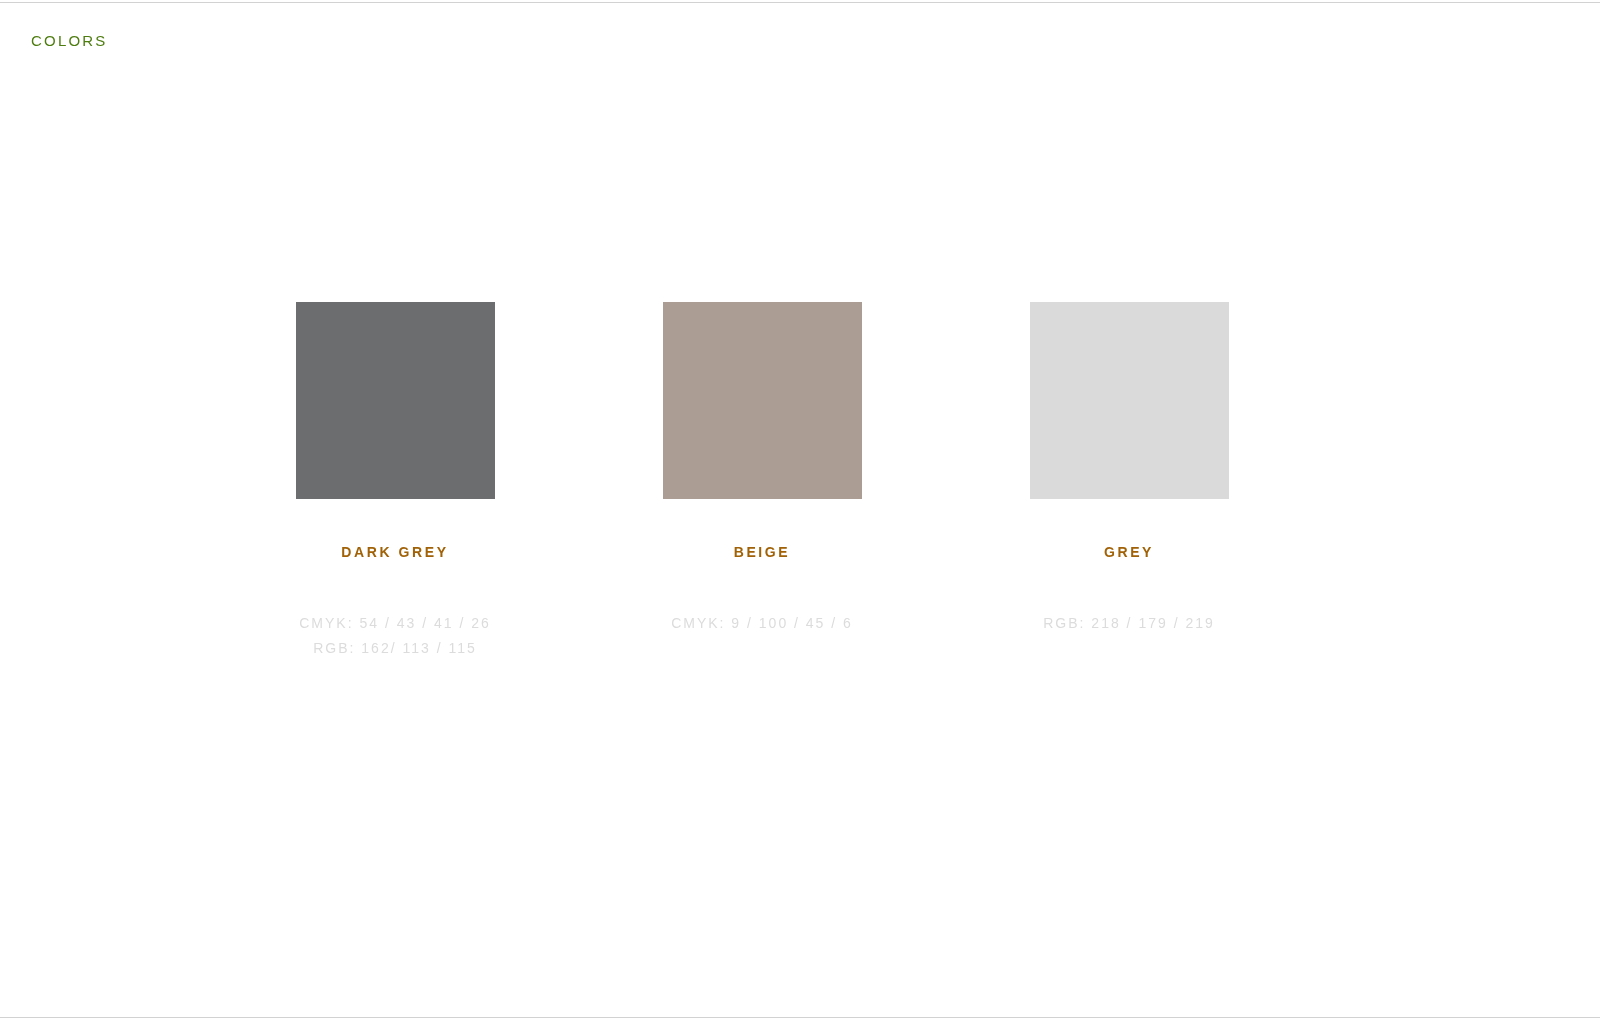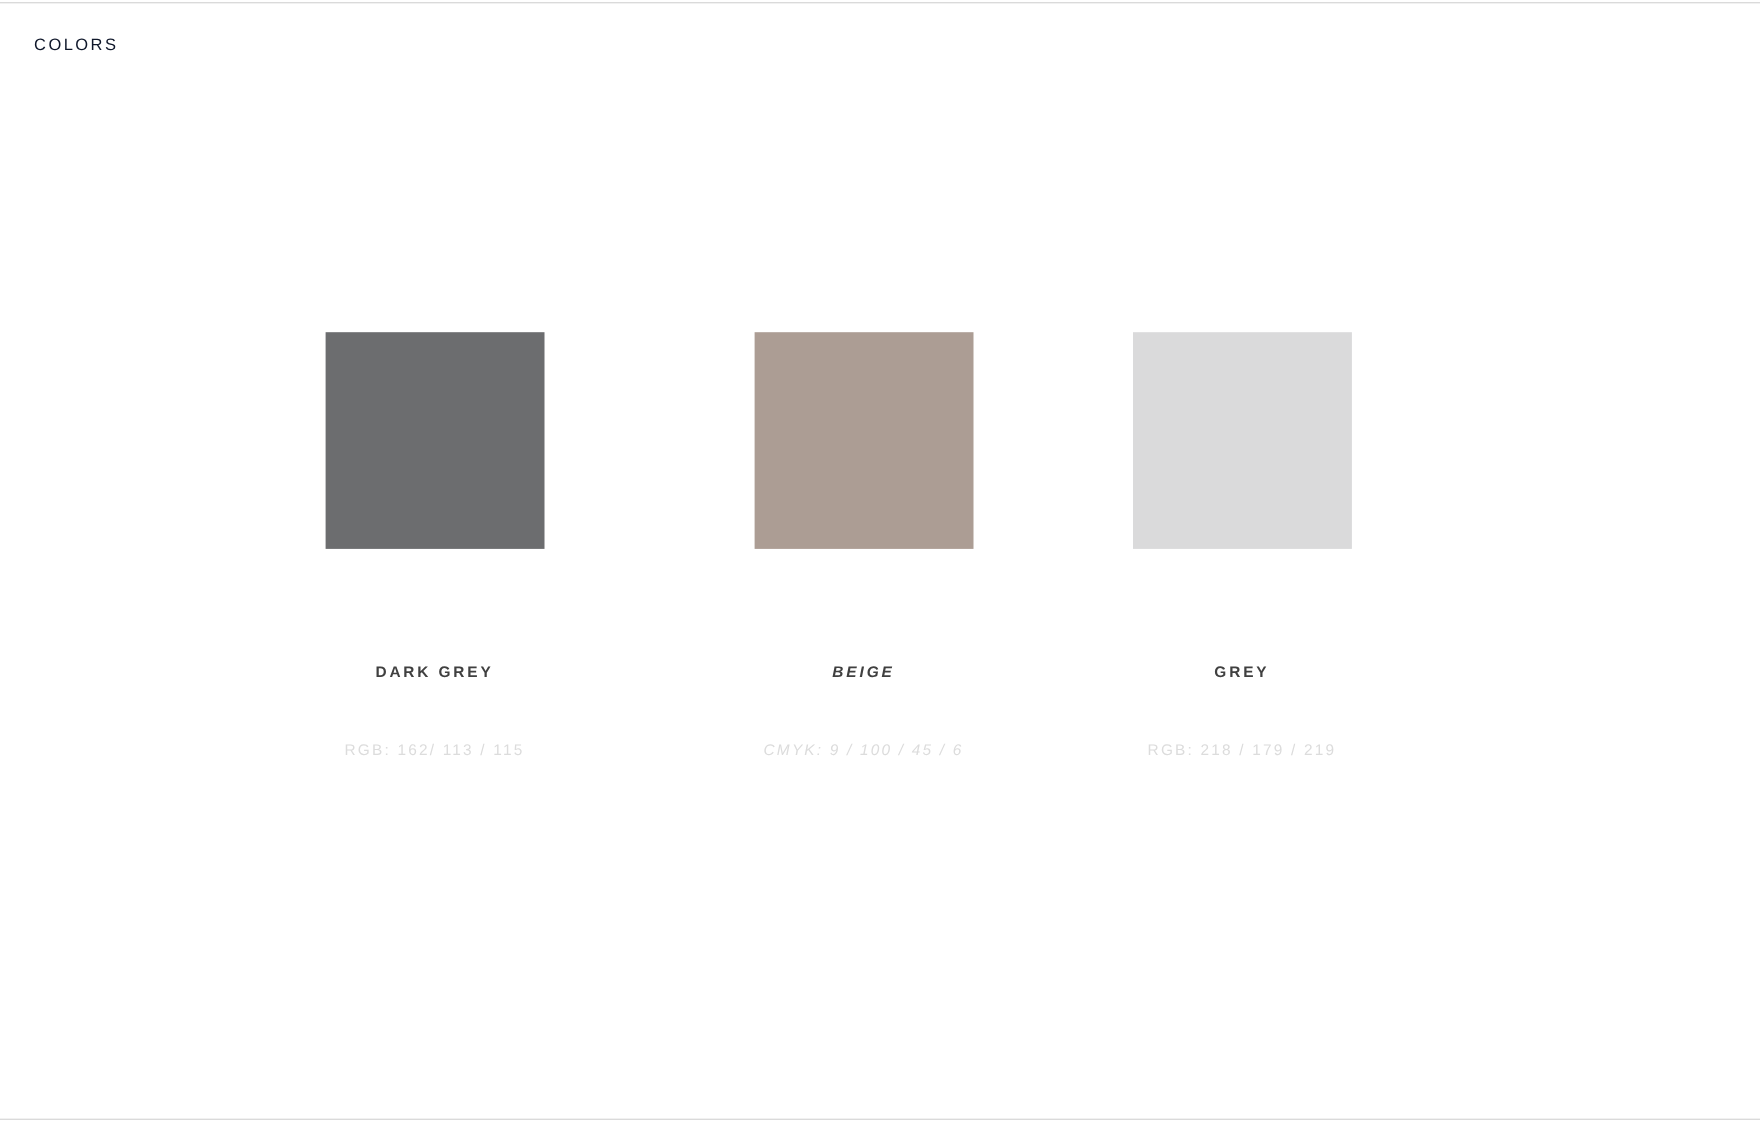--- a/index.html
+++ b/index.html
@@ -35,57 +35,57 @@
   .rule-bottom { top: 1017px; }
 
   
   .section-title {
     position: absolute;
     left: 31px;
     top: 31px;
     font-size: 15px;
     line-height: 20px;
     letter-spacing: 2.2px;
-    color: #0f172a;
+    color: #4d7c0f;
     font-weight: 400;
     white-space: nowrap;
   }
 
   
   .swatches {
     position: absolute;
     left: 0;
     top: 302px;
     width: 1600px;
     height: 420px;
   }
 
   .swatch-cell {
     position: absolute;
     top: 0;
     width: 300px;
     text-align: center;
   }
   .cell-0 { left: 245px; }
-  .cell-1 { left: 635px; font-style: italic; }
+  .cell-1 { left: 612px; }
   .cell-2 { left: 979px; }
 
   .chip {
     width: 199px;
     height: 197px;
     margin: 0 auto;
     display: block;
   }
 
   .chip-name {
-    margin-top: 102px;
+    margin-top: 44px;
     font-size: 14px;
     line-height: 18px;
     letter-spacing: 2.6px;
-    color: #404040;
+    color: #a16207;
     font-weight: 700;
     white-space: nowrap;
   }
 
   .specs {
     margin-top: 50px;
   }
 
   .spec-line {
     font-size: 14px;
@@ -104,20 +104,21 @@
   <div class="rule rule-top"></div>
 
   <div class="section-title">COLORS</div>
 
   <div class="swatches">
 
     <div class="swatch-cell cell-0">
       <div class="chip" style="background-color: rgb(108, 109, 111);"></div>
       <div class="chip-name">DARK GREY</div>
       <div class="specs">
+        <div class="spec-line">CMYK: 54 / 43 / 41 / 26</div>
         <div class="spec-line">RGB: 162/ 113 / 115</div>
       </div>
     </div>
 
     <div class="swatch-cell cell-1">
       <div class="chip" style="background-color: rgb(172, 157, 148);"></div>
       <div class="chip-name">BEIGE</div>
       <div class="specs">
         <div class="spec-line">CMYK: 9 / 100 / 45 / 6</div>
       </div>

